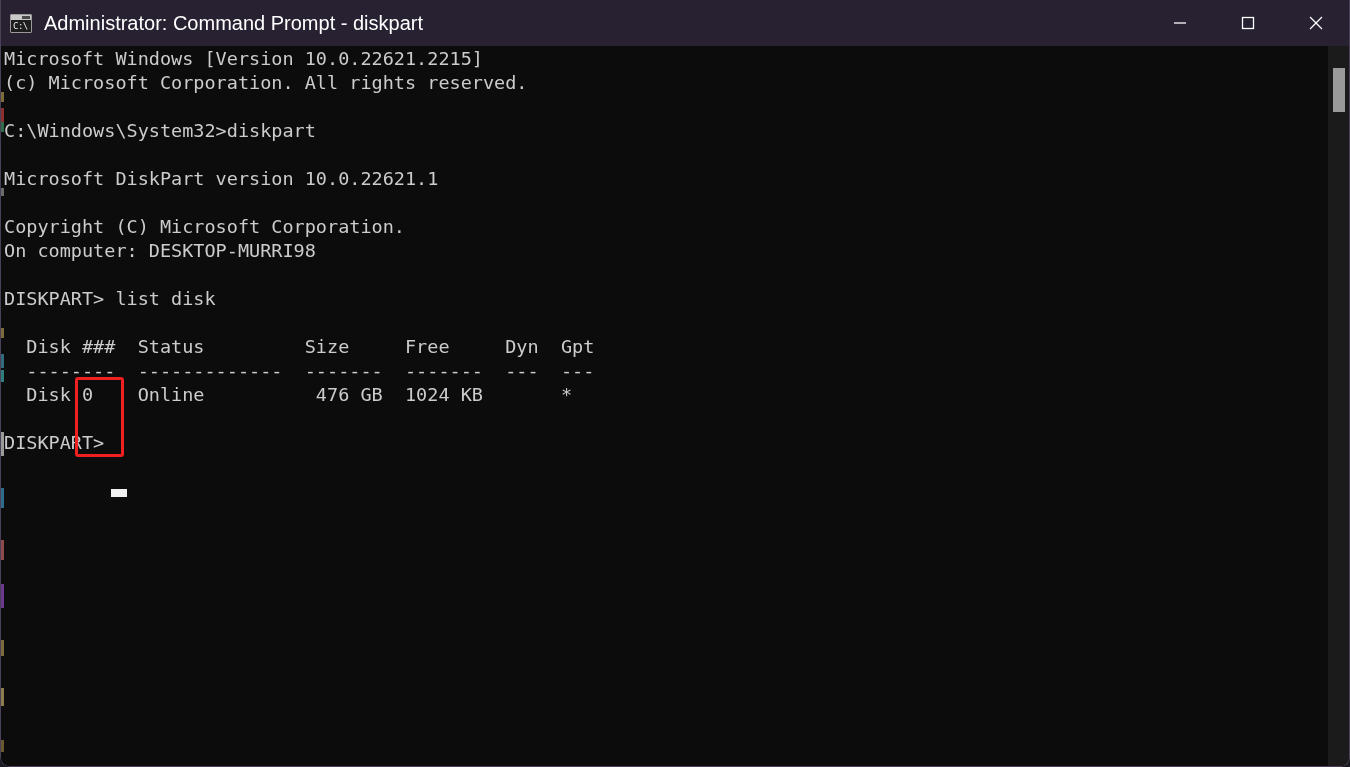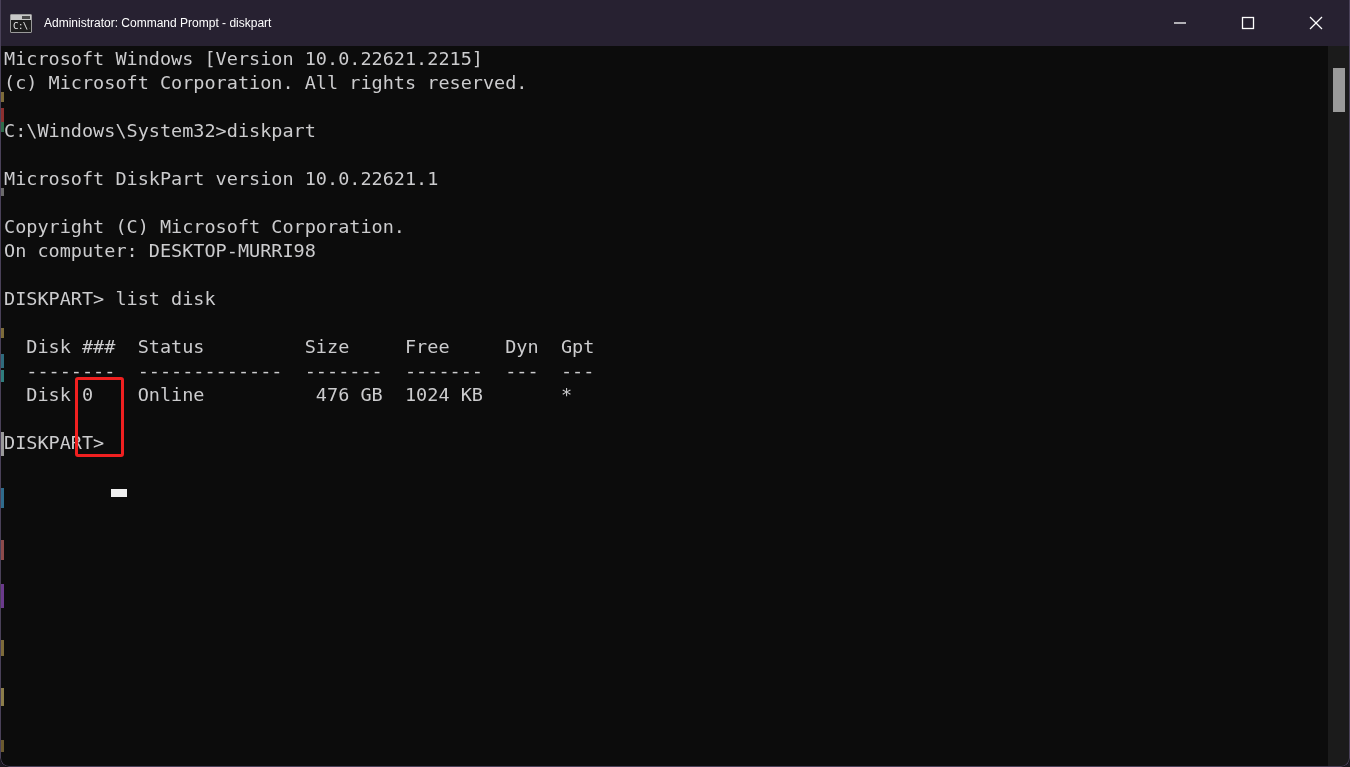--- a/index.html
+++ b/index.html
@@ -76,21 +76,21 @@
     font-size: 9px;
     line-height: 13px;
     letter-spacing: -0.5px;
     white-space: nowrap;
     overflow: hidden;
   }
 
   #title-text {
     color: #ffffff;
     font-family: "Liberation Sans", sans-serif;
-    font-size: 12px;
+    font-size: 20px;
     line-height: 22px;
     white-space: nowrap;
     flex: 1 1 auto;
   }
 
   .winbtn {
     width: 68px;
     height: 46px;
     flex: 0 0 auto;
     display: flex;

